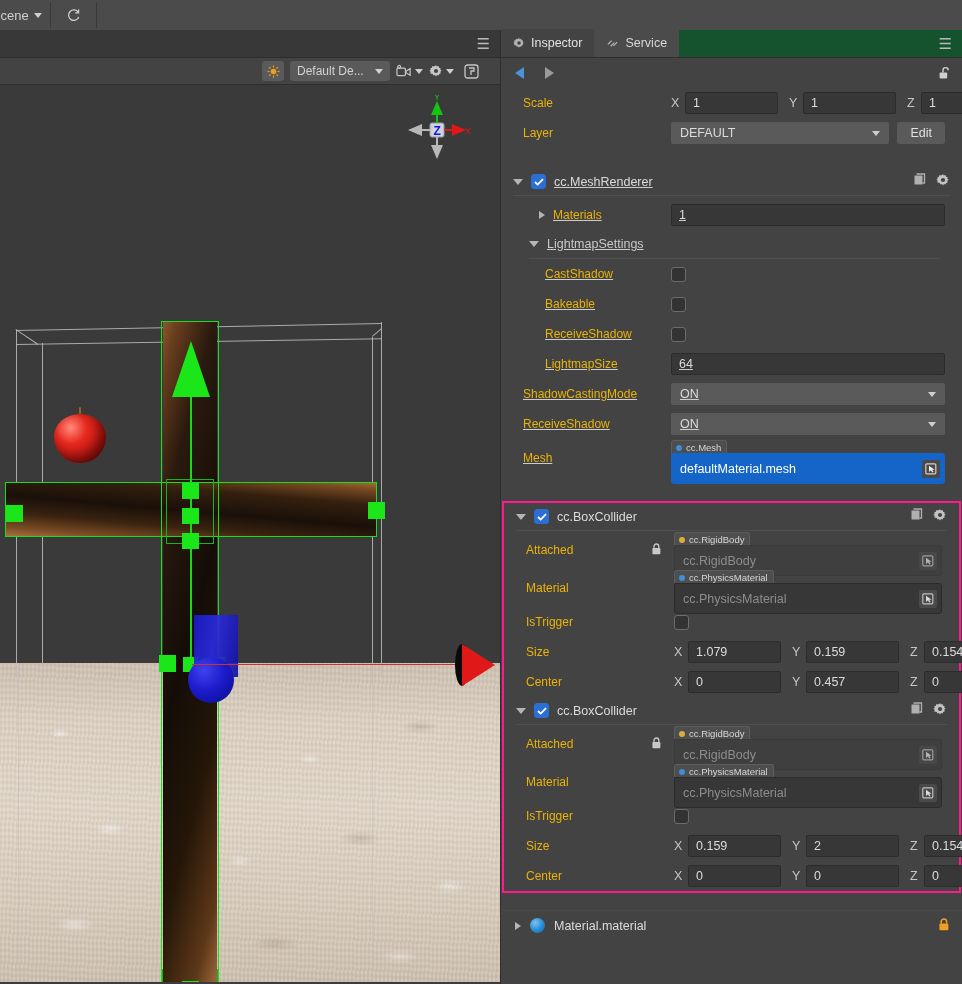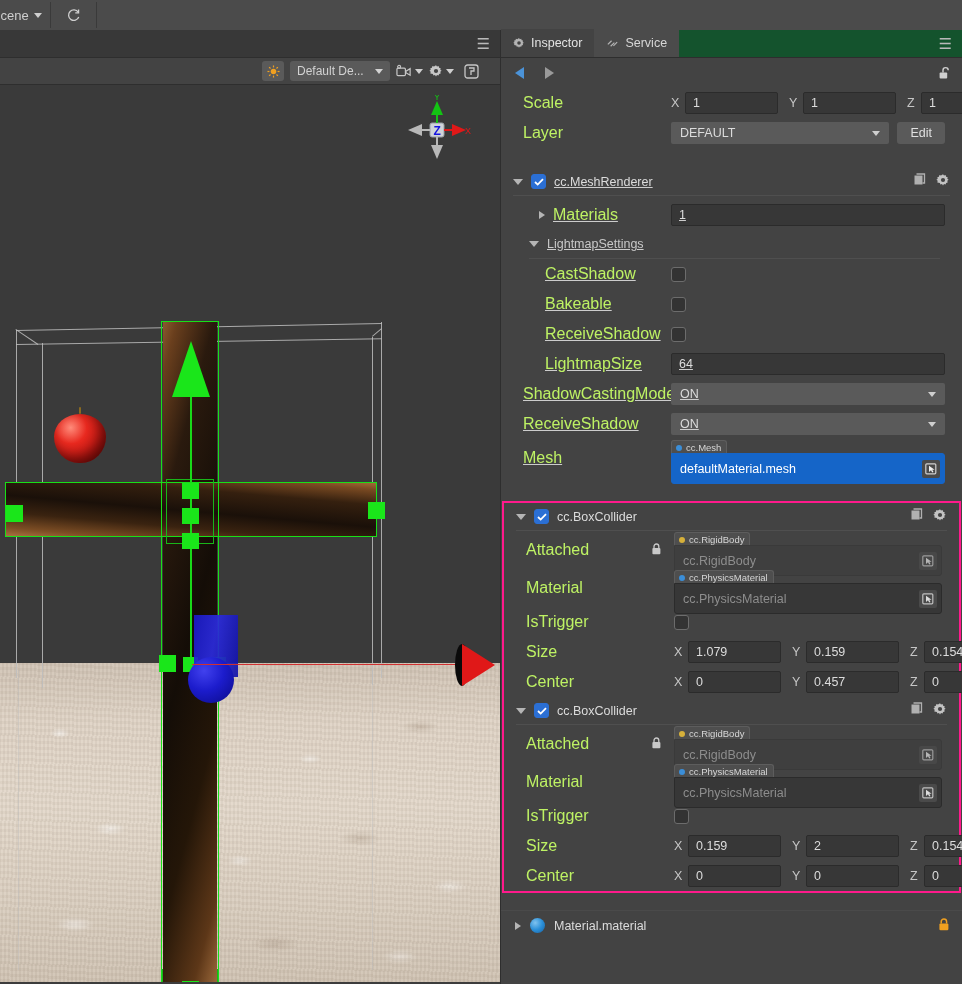--- a/index.html
+++ b/index.html
@@ -175,21 +175,21 @@
   }
   .nav-arrow-r {
     width: 0; height: 0; border-top: 6px solid transparent; border-bottom: 6px solid transparent;
     border-left: 9px solid #9a9a9a; margin-left: 21px;
   }
   .lock-icon { position: absolute; right: 10px; top: 8px; }
 
   .row {
     display: flex; align-items: center; height: 30px; padding-left: 22px; padding-right: 17px;
   }
-  .row-label { width: 148px; flex: none; color: #bef264; font-size: 16px; }
+  .row-label { width: 148px; flex: none; color: #eab308; font-size: 12px; }
   .row-label.ind { padding-left: 16px; }
   .row-label.ind2 { padding-left: 22px; }
   .fields { display: flex; align-items: center; gap: 0; flex: 1; }
   .axis-l { width: 14px; color: #c6c6c6; font-size: 12.5px; }
   .inp {
     background: #373737; border: 1px solid #2b2b2b; border-radius: 2px;
     height: 22px; color: #dcdcdc; font-size: 12.5px;
     display: flex; align-items: center; padding: 0 7px;
   }
   .inp.x3 { width: 93px; margin-right: 11px; }

